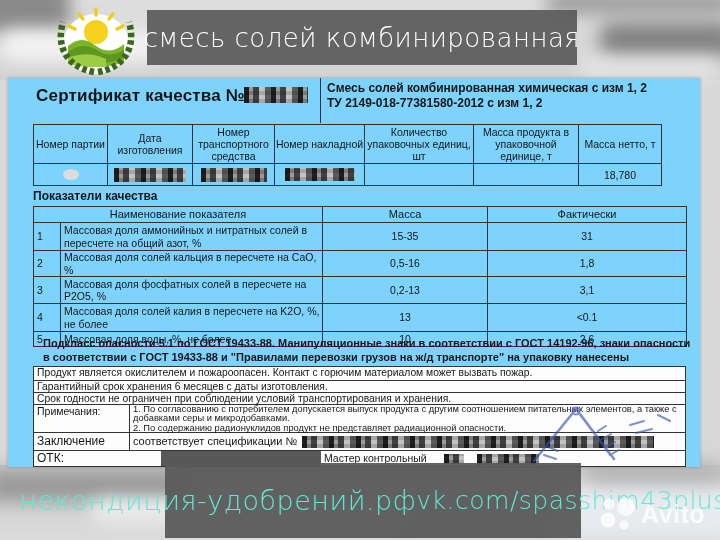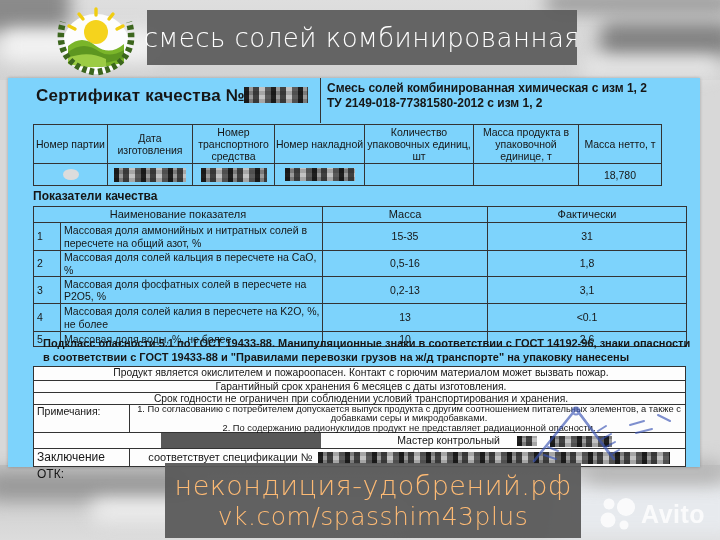--- a/index.html
+++ b/index.html
@@ -43,28 +43,28 @@
   #q-table td.c{text-align:center;}
   #q-table td.n{padding-left:3px;padding-right:2px;text-align:left;}
 
   #hazard{left:25px;top:258px;width:655px;font-size:11px;font-weight:bold;line-height:14px;margin-left:10px;}
 
   #notes{left:25px;top:288px;width:653px;border:1px solid #333;font-size:10.3px;background:#fdfdfd;}
   .nrow{display:flex;border-top:1px solid #333;align-items:stretch;}
   .nrow:first-child{border-top:none;}
   .nrow .cell{padding:0 0 0 3px;}
   .nrow .lab{border-right:1px solid #333;flex:0 0 96px;}
-  .nrow .val{flex:1;text-align:center;}
+  .nrow .val{flex:1;}
 
   
   #top-banner{left:147px;top:10px;width:430px;height:55px;background:rgba(92,92,92,.94);
       color:#fff;display:flex;align-items:center;justify-content:center;
       font-family:"DejaVu Sans",sans-serif;font-weight:200;font-size:26px;letter-spacing:.5px;white-space:nowrap;}
   #bottom-banner{left:165px;top:463px;width:416px;height:75px;background:rgba(90,90,90,.95);
-      color:#fdba74;display:flex;flex-direction:column;align-items:center;justify-content:center;
+      color:#5eead4;display:flex;flex-direction:row;align-items:center;justify-content:center;
       font-family:"DejaVu Sans",sans-serif;font-weight:200;}
   #bb1{font-size:27px;line-height:32px;letter-spacing:.5px;white-space:nowrap;}
   #bb2{font-size:25px;line-height:30px;letter-spacing:.5px;white-space:nowrap;}
 
   #avito{left:597px;top:494px;width:120px;height:40px;opacity:.8;display:flex;align-items:center;}
   #avito .word{color:#fff;font-weight:bold;font-size:25px;letter-spacing:.5px;
       font-family:"Liberation Sans",sans-serif;margin-left:4px;}
 
   #stamp{left:518px;top:403px;width:155px;height:64px;opacity:.65;}
 </style>
@@ -197,35 +197,35 @@
       <div class="nrow" style="height:12px">
         <div class="cell val">Срок годности не ограничен при соблюдении условий транспортирования и хранения.</div>
       </div>
       <div class="nrow" style="height:28px">
         <div class="cell lab" style="font-size:10.5px;">Примечания:</div>
         <div class="cell val" style="font-size:9.3px;line-height:9.4px;">
           <div>1. По согласованию с потребителем допускается выпуск продукта с другим соотношением питательных элементов, а также с добавками серы и микродобавками.</div>
           <div>2. По содержанию радионуклидов продукт не представляет радиационной опасности.</div>
         </div>
       </div>
-      <div class="nrow" style="height:16px">
-        <div class="cell" style="flex:0 0 287px;border-right:1px solid #333;position:relative;">
-          <div class="abs" style="left:127px;top:0;width:160px;height:15px;background:#585858;"></div>
-        </div>
-        <div class="cell val" style="font-size:10.5px;line-height:15px;white-space:nowrap;">
-          <span>Мастер контрольный</span>
-          <span class="px" style="display:inline-block;width:20px;height:10px;vertical-align:middle;margin-left:14px;"></span>
-          <span class="px" style="display:inline-block;width:62px;height:11px;vertical-align:middle;margin-left:10px;"></span>
-        </div>
-      </div>
       <div class="nrow" style="height:18px">
         <div class="cell lab" style="font-size:12px;line-height:17px;">Заключение ОТК:</div>
         <div class="cell val" style="font-size:11px;line-height:17px;white-space:nowrap;">
           <span>соответствует спецификации №</span>
           <span class="px" style="display:inline-block;width:352px;height:12px;vertical-align:middle;margin-left:2px;"></span>
+        </div>
+      </div>
+      <div class="nrow" style="height:16px">
+        <div class="cell" style="flex:0 0 287px;border-right:1px solid #333;position:relative;">
+          <div class="abs" style="left:127px;top:0;width:160px;height:15px;background:#585858;"></div>
+        </div>
+        <div class="cell val" style="font-size:10.5px;line-height:15px;white-space:nowrap;">
+          <span>Мастер контрольный</span>
+          <span class="px" style="display:inline-block;width:20px;height:10px;vertical-align:middle;margin-left:14px;"></span>
+          <span class="px" style="display:inline-block;width:62px;height:11px;vertical-align:middle;margin-left:10px;"></span>
         </div>
       </div>
     </div>
   </div>
 
   <svg id="stamp" class="abs" viewBox="0 0 155 64">
     <g fill="none" stroke="#3b55b5" stroke-width="2.6" stroke-linecap="round">
       <path d="M58,6 L16,58"></path>
       <path d="M58,6 L96,56"></path>
       <path d="M63,12 L92,52" stroke-width="2"></path>

